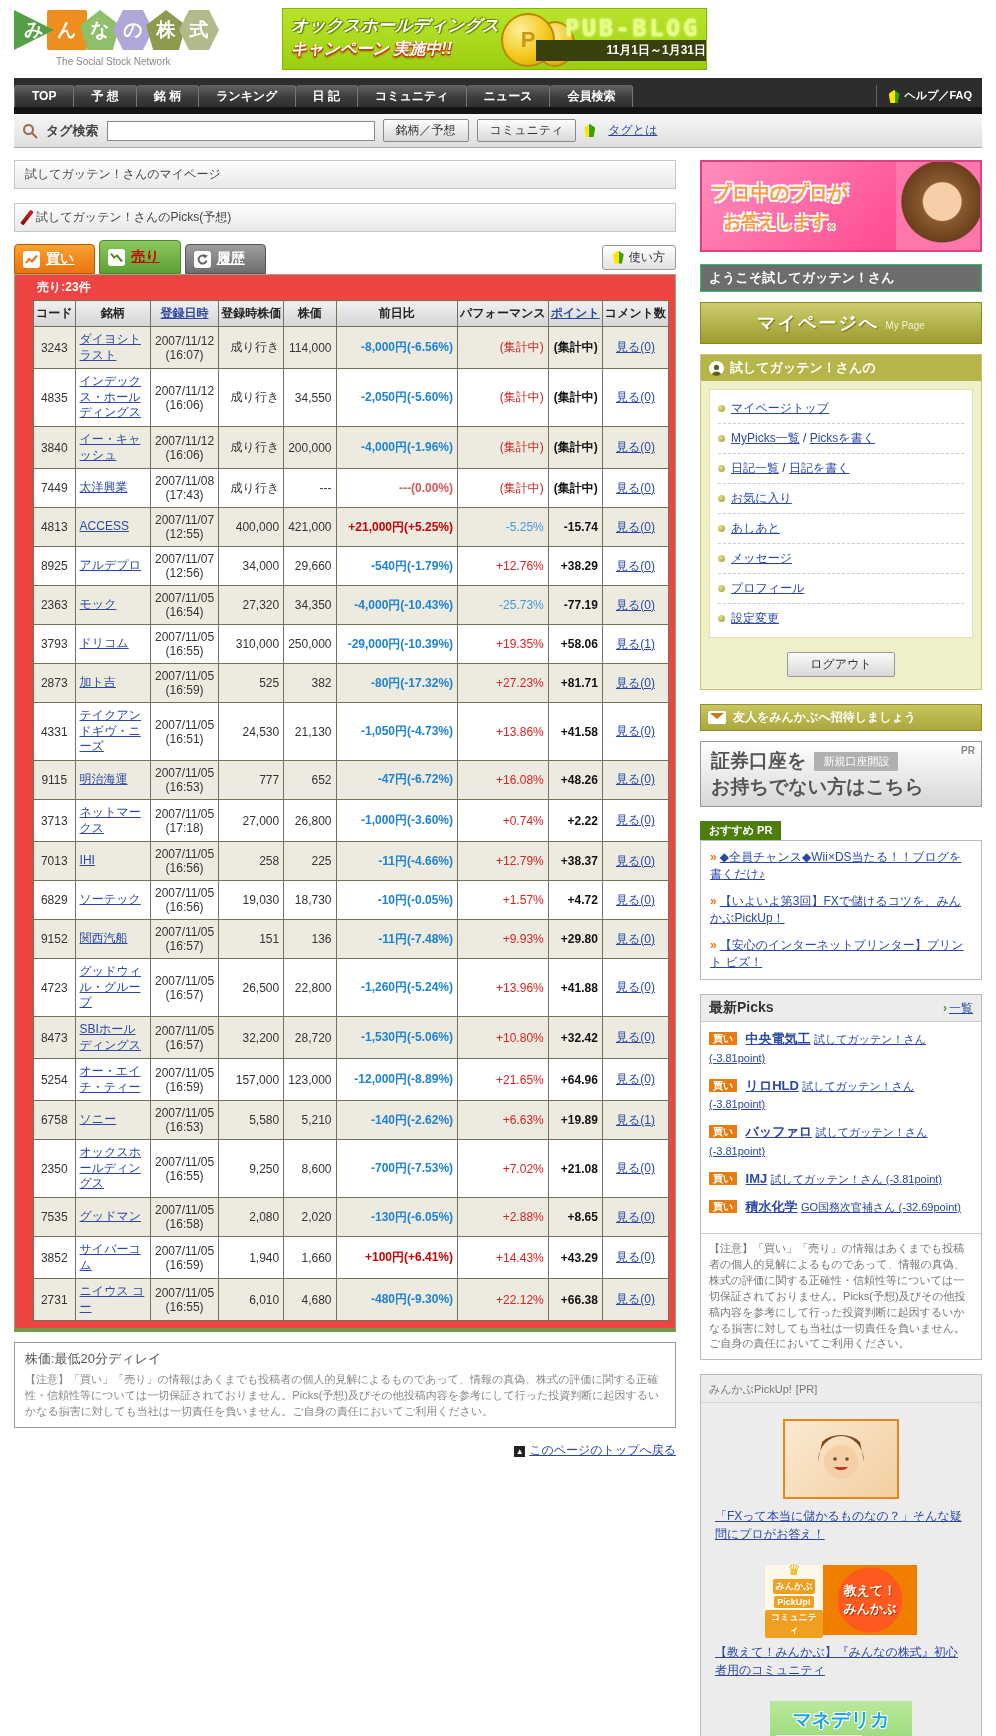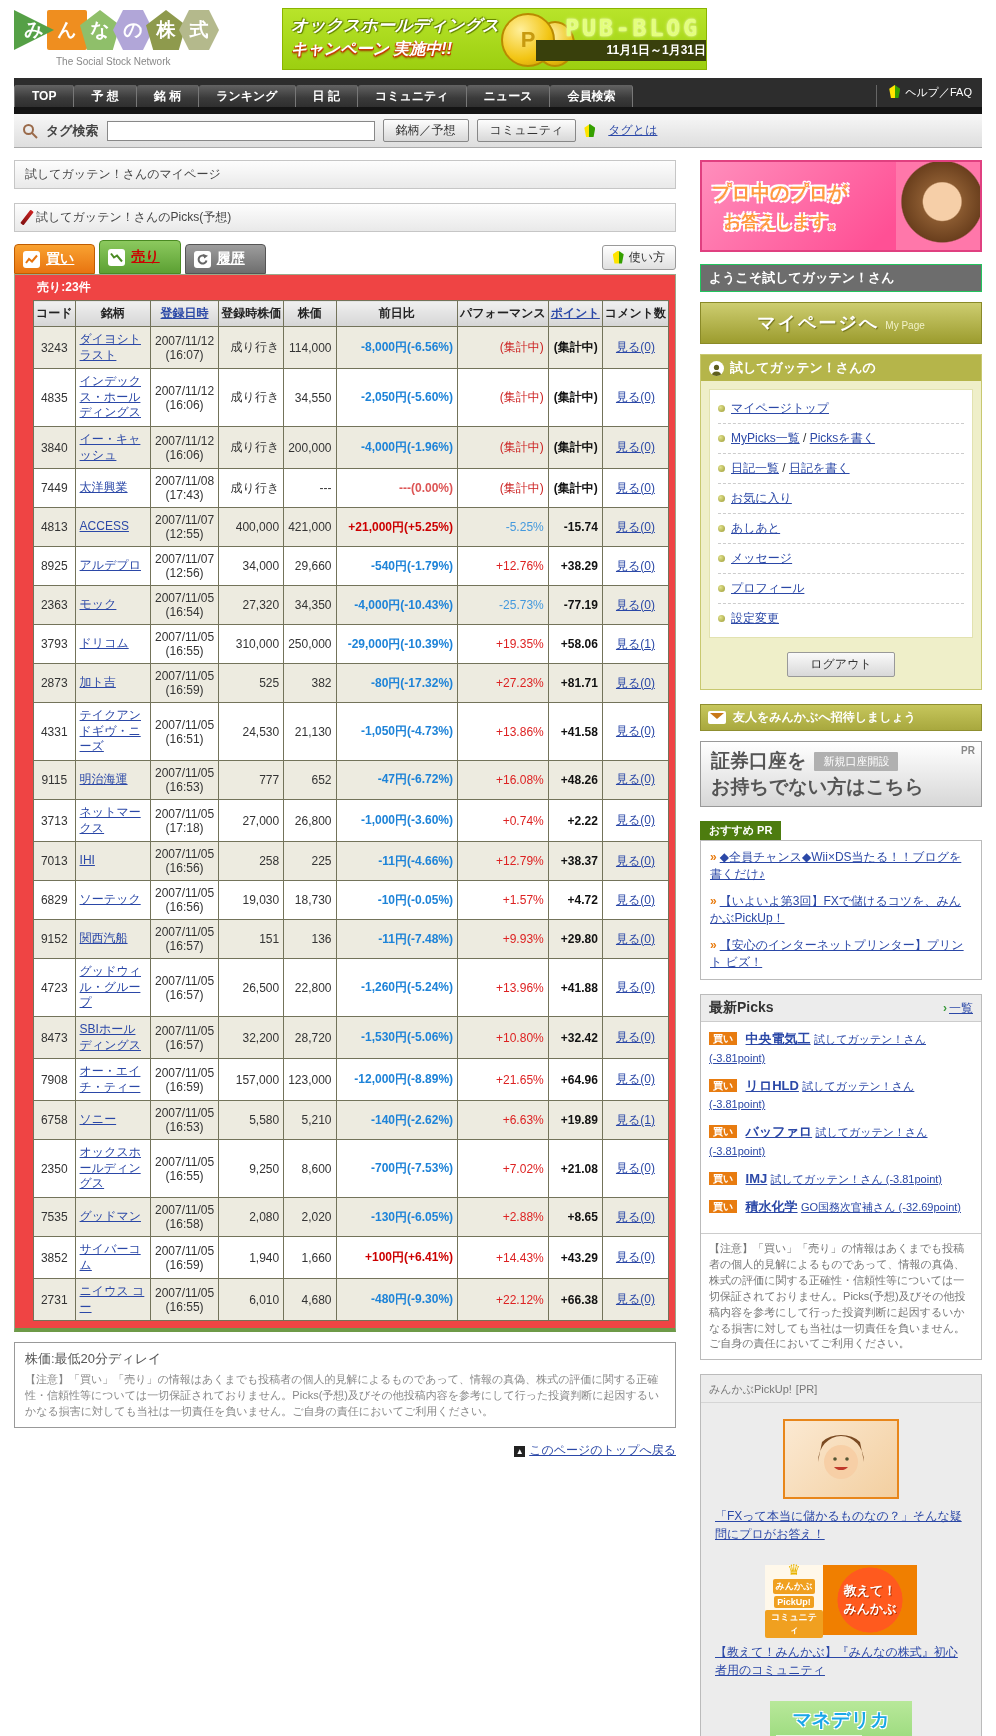--- a/index.html
+++ b/index.html
@@ -21,21 +21,21 @@
   .bn-l2{position:absolute;left:8px;top:30px;color:#fff;font-weight:bold;font-size:16px;font-style:italic;text-shadow:1px 1px 0 #c83c00,-1px 1px 0 #c83c00,0 2px 2px #a03000}
   .coin{position:absolute;left:218px;top:4px;width:54px;height:54px;border-radius:50%;background:radial-gradient(circle at 35% 30%,#ffef9a,#f2c514 60%,#c79400);border:2px solid #b98a00;color:#c79a10;font-weight:bold;font-size:22px;display:flex;align-items:center;justify-content:center}
   .coin2{position:absolute;left:252px;top:12px;width:40px;height:46px;border-radius:50%;background:radial-gradient(circle at 35% 30%,#fff3b0,#edc010 65%,#bb8e00);border:2px solid #b98a00}
   .pub{position:absolute;right:6px;top:6px;color:#e4ff7c;font-weight:bold;font-size:23px;letter-spacing:3px;text-shadow:0 0 2px #fff,0 0 4px #d8f060;font-family:"DejaVu Sans Mono",monospace}
   .bn-date{position:absolute;right:0;bottom:8px;width:170px;background:#39400c;color:#fff;font-weight:bold;font-size:12px;text-align:right;padding:2px 0}
   
   .nav{background:#2d2d2d;display:flex;align-items:flex-end;height:29px}
   .nav-tabs{display:flex;height:22px}
   .nav-tab{background:linear-gradient(#636363,#3a3a3a 60%,#2f2f2f);color:#fff;font-weight:bold;font-size:12px;padding:0 17px;display:flex;align-items:center;border-right:1px solid #777;border-radius:3px 3px 0 0;cursor:pointer}
   .nav-tab:first-child{border-left:1px solid #777}
-  .nav-help{margin-left:auto;display:flex;align-items:flex-start;color:#fff;font-size:11px;font-weight:normal;padding:0 10px 4px 12px;border-left:1px solid #666;height:22px}
+  .nav-help{margin-left:auto;display:flex;align-items:flex-end;color:#fff;font-size:11px;font-weight:bold;padding:0 10px 4px 12px;border-left:1px solid #666;height:22px}
   .nav-strip{background:#141414;height:7px}
   .leaf{display:inline-block;width:11px;height:13px;background:linear-gradient(90deg,#ffe400 50%,#35a000 50%);clip-path:polygon(50% 0,100% 28%,84% 100%,16% 100%,0 28%);margin-right:5px}
   
   .search{background:linear-gradient(#f7f7f7,#dedede);border-bottom:1px solid #aaa;padding:6px 8px;display:flex;align-items:center;gap:8px;height:34px}
   .search-label{font-weight:bold;font-size:13px;color:#444}
   .search input{width:268px;height:20px;border:1px solid #888;background:#fff;padding:0 4px;font-size:12px}
   .gbtn{background:linear-gradient(#fdfdfd,#d8d8d8);border:1px solid #888;border-radius:2px;padding:2px 12px;font-size:12px;color:#333;cursor:pointer}
   
   .main{display:flex;align-items:flex-start;gap:24px;margin-top:12px}
   .lcol{width:662px}
@@ -471,21 +471,21 @@
     <td class="ctr"><span>2007/11/05</span><br><span>(16:57)</span></td>
     <td class="num">32,200</td>
     <td class="num">28,720</td>
     <td class="num c-down">-1,530円(-5.06%)</td>
     <td class="num c-pup">+10.80%</td>
     <td class="pt">+32.42</td>
     <td class="ctr"><a>見る(0)</a></td>
   </tr>
 
   <tr>
-    <td class="ctr">7908</td>
+    <td class="ctr">5254</td>
     <td class="name"><a>オー・エイチ・ティー</a></td>
     <td class="ctr"><span>2007/11/05</span><br><span>(16:59)</span></td>
     <td class="num">157,000</td>
     <td class="num">123,000</td>
     <td class="num c-down">-12,000円(-8.89%)</td>
     <td class="num c-pup">+21.65%</td>
     <td class="pt">+64.96</td>
     <td class="ctr"><a>見る(0)</a></td>
   </tr>
 

